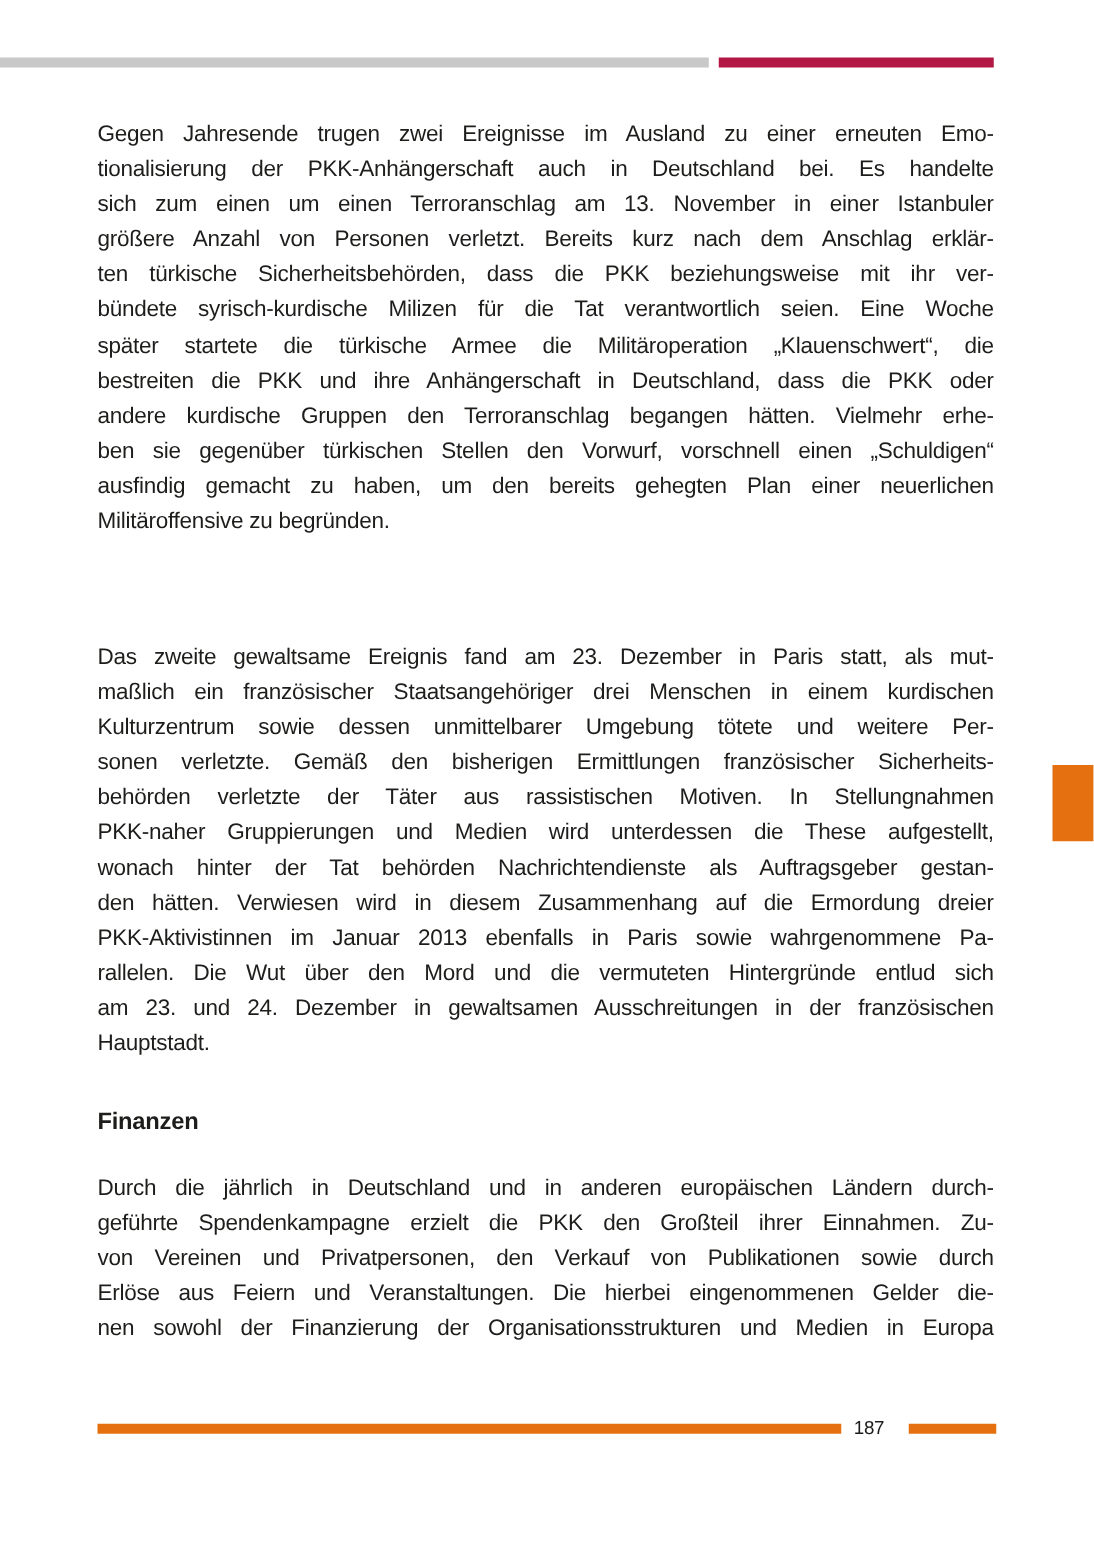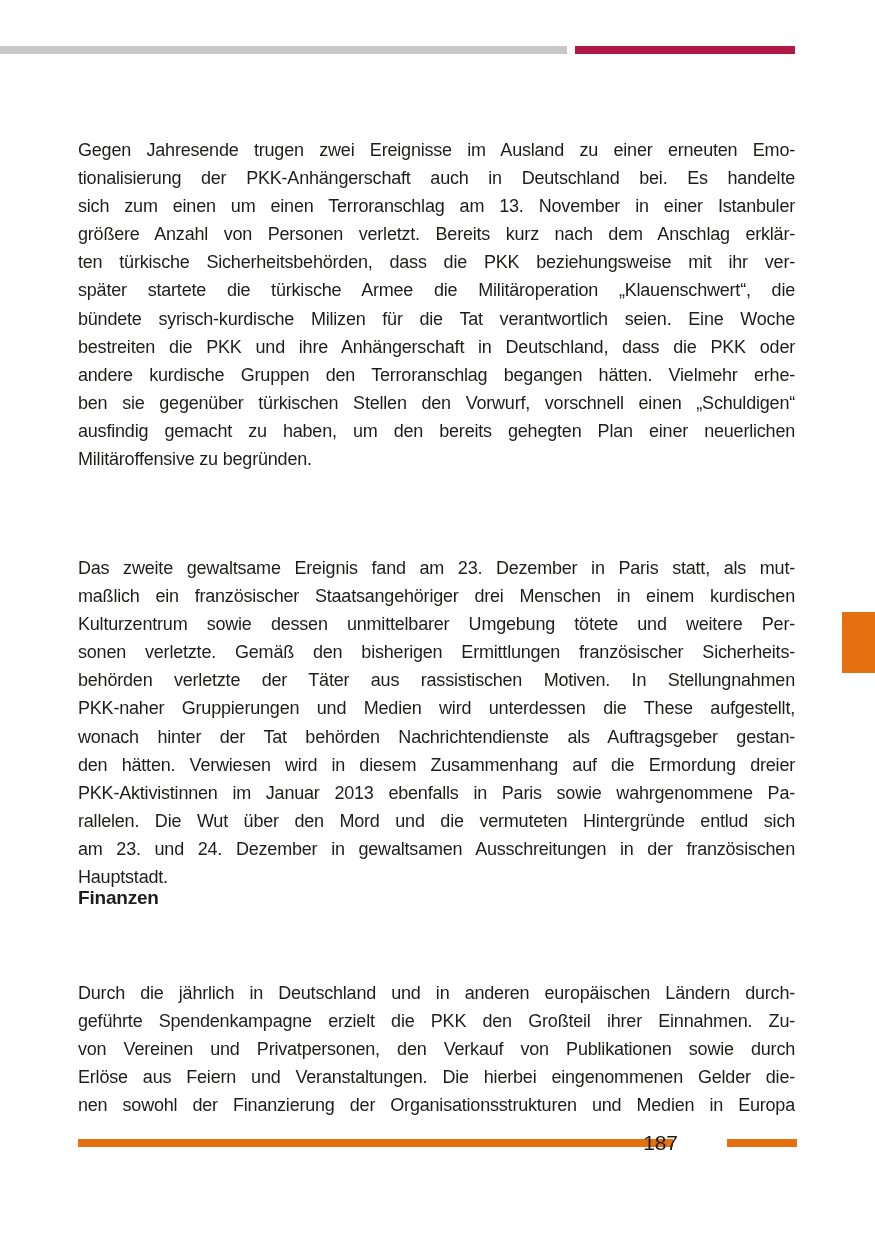--- a/index.html
+++ b/index.html
@@ -30,21 +30,20 @@
     left: 575px; top: 46px;
     width: 220px; height: 8px;
     background: var(--top-bar-red);
   }
   .para {
     position: absolute;
     left: 78px;
     width: 717px;
     font-size: 18px;
     letter-spacing: -0.2px;
-    margin-top: 43px;
   }
   .para-1 { top: 93px; }
   .para-2 { top: 511px; }
   .para-3 { top: 936px; }
   .line {
     height: 28.1px;
     line-height: 28.1px;
     overflow: hidden;
     text-align: justify;
     text-align-last: justify;
@@ -70,24 +69,23 @@
     background: var(--accent-orange);
   }
   .footer-rule-long {
     position: absolute;
     left: 78px; top: 1139px;
     width: 595px; height: 8px;
     background: var(--accent-orange);
   }
   .page-number {
     position: absolute;
-    left: 638px; top: 1131px;
+    left: 683px; top: 1131px;
     width: 45px;
-    text-align: center;
-    font-size: 21px;
+    font-size: 15px;
     line-height: 24px;
     letter-spacing: -0.2px;
   }
   .footer-rule-short {
     position: absolute;
     left: 727px; top: 1139px;
     width: 70px; height: 8px;
     background: var(--accent-orange);
   }
 </style>
@@ -98,22 +96,22 @@
 
   <div class="header-rule-gray"></div>
   <div class="header-rule-red"></div>
 
   <div class="para para-1">
       <div class="line">Gegen Jahresende trugen zwei Ereignisse im Ausland zu einer erneuten Emo-</div>
       <div class="line">tionalisierung der PKK-Anhängerschaft auch in Deutschland bei. Es handelte</div>
       <div class="line">sich zum einen um einen Terroranschlag am 13. November in einer Istanbuler</div>
       <div class="line">größere Anzahl von Personen verletzt. Bereits kurz nach dem Anschlag erklär-</div>
       <div class="line">ten türkische Sicherheitsbehörden, dass die PKK beziehungsweise mit ihr ver-</div>
+      <div class="line">bündete syrisch-kurdische Milizen für die Tat verantwortlich seien. Eine Woche</div>
       <div class="line">später startete die türkische Armee die Militäroperation „Klauenschwert“, die</div>
-      <div class="line">bündete syrisch-kurdische Milizen für die Tat verantwortlich seien. Eine Woche</div>
       <div class="line">bestreiten die PKK und ihre Anhängerschaft in Deutschland, dass die PKK oder</div>
       <div class="line">andere kurdische Gruppen den Terroranschlag begangen hätten. Vielmehr erhe-</div>
       <div class="line">ben sie gegenüber türkischen Stellen den Vorwurf, vorschnell einen „Schuldigen“</div>
       <div class="line">ausfindig gemacht zu haben, um den bereits gehegten Plan einer neuerlichen</div>
       <div class="line line-last">Militäroffensive zu begründen.</div>
     </div>
 
   <div class="para para-2">
       <div class="line">Das zweite gewaltsame Ereignis fand am 23. Dezember in Paris statt, als mut-</div>
       <div class="line">maßlich ein französischer Staatsangehöriger drei Menschen in einem kurdischen</div>

